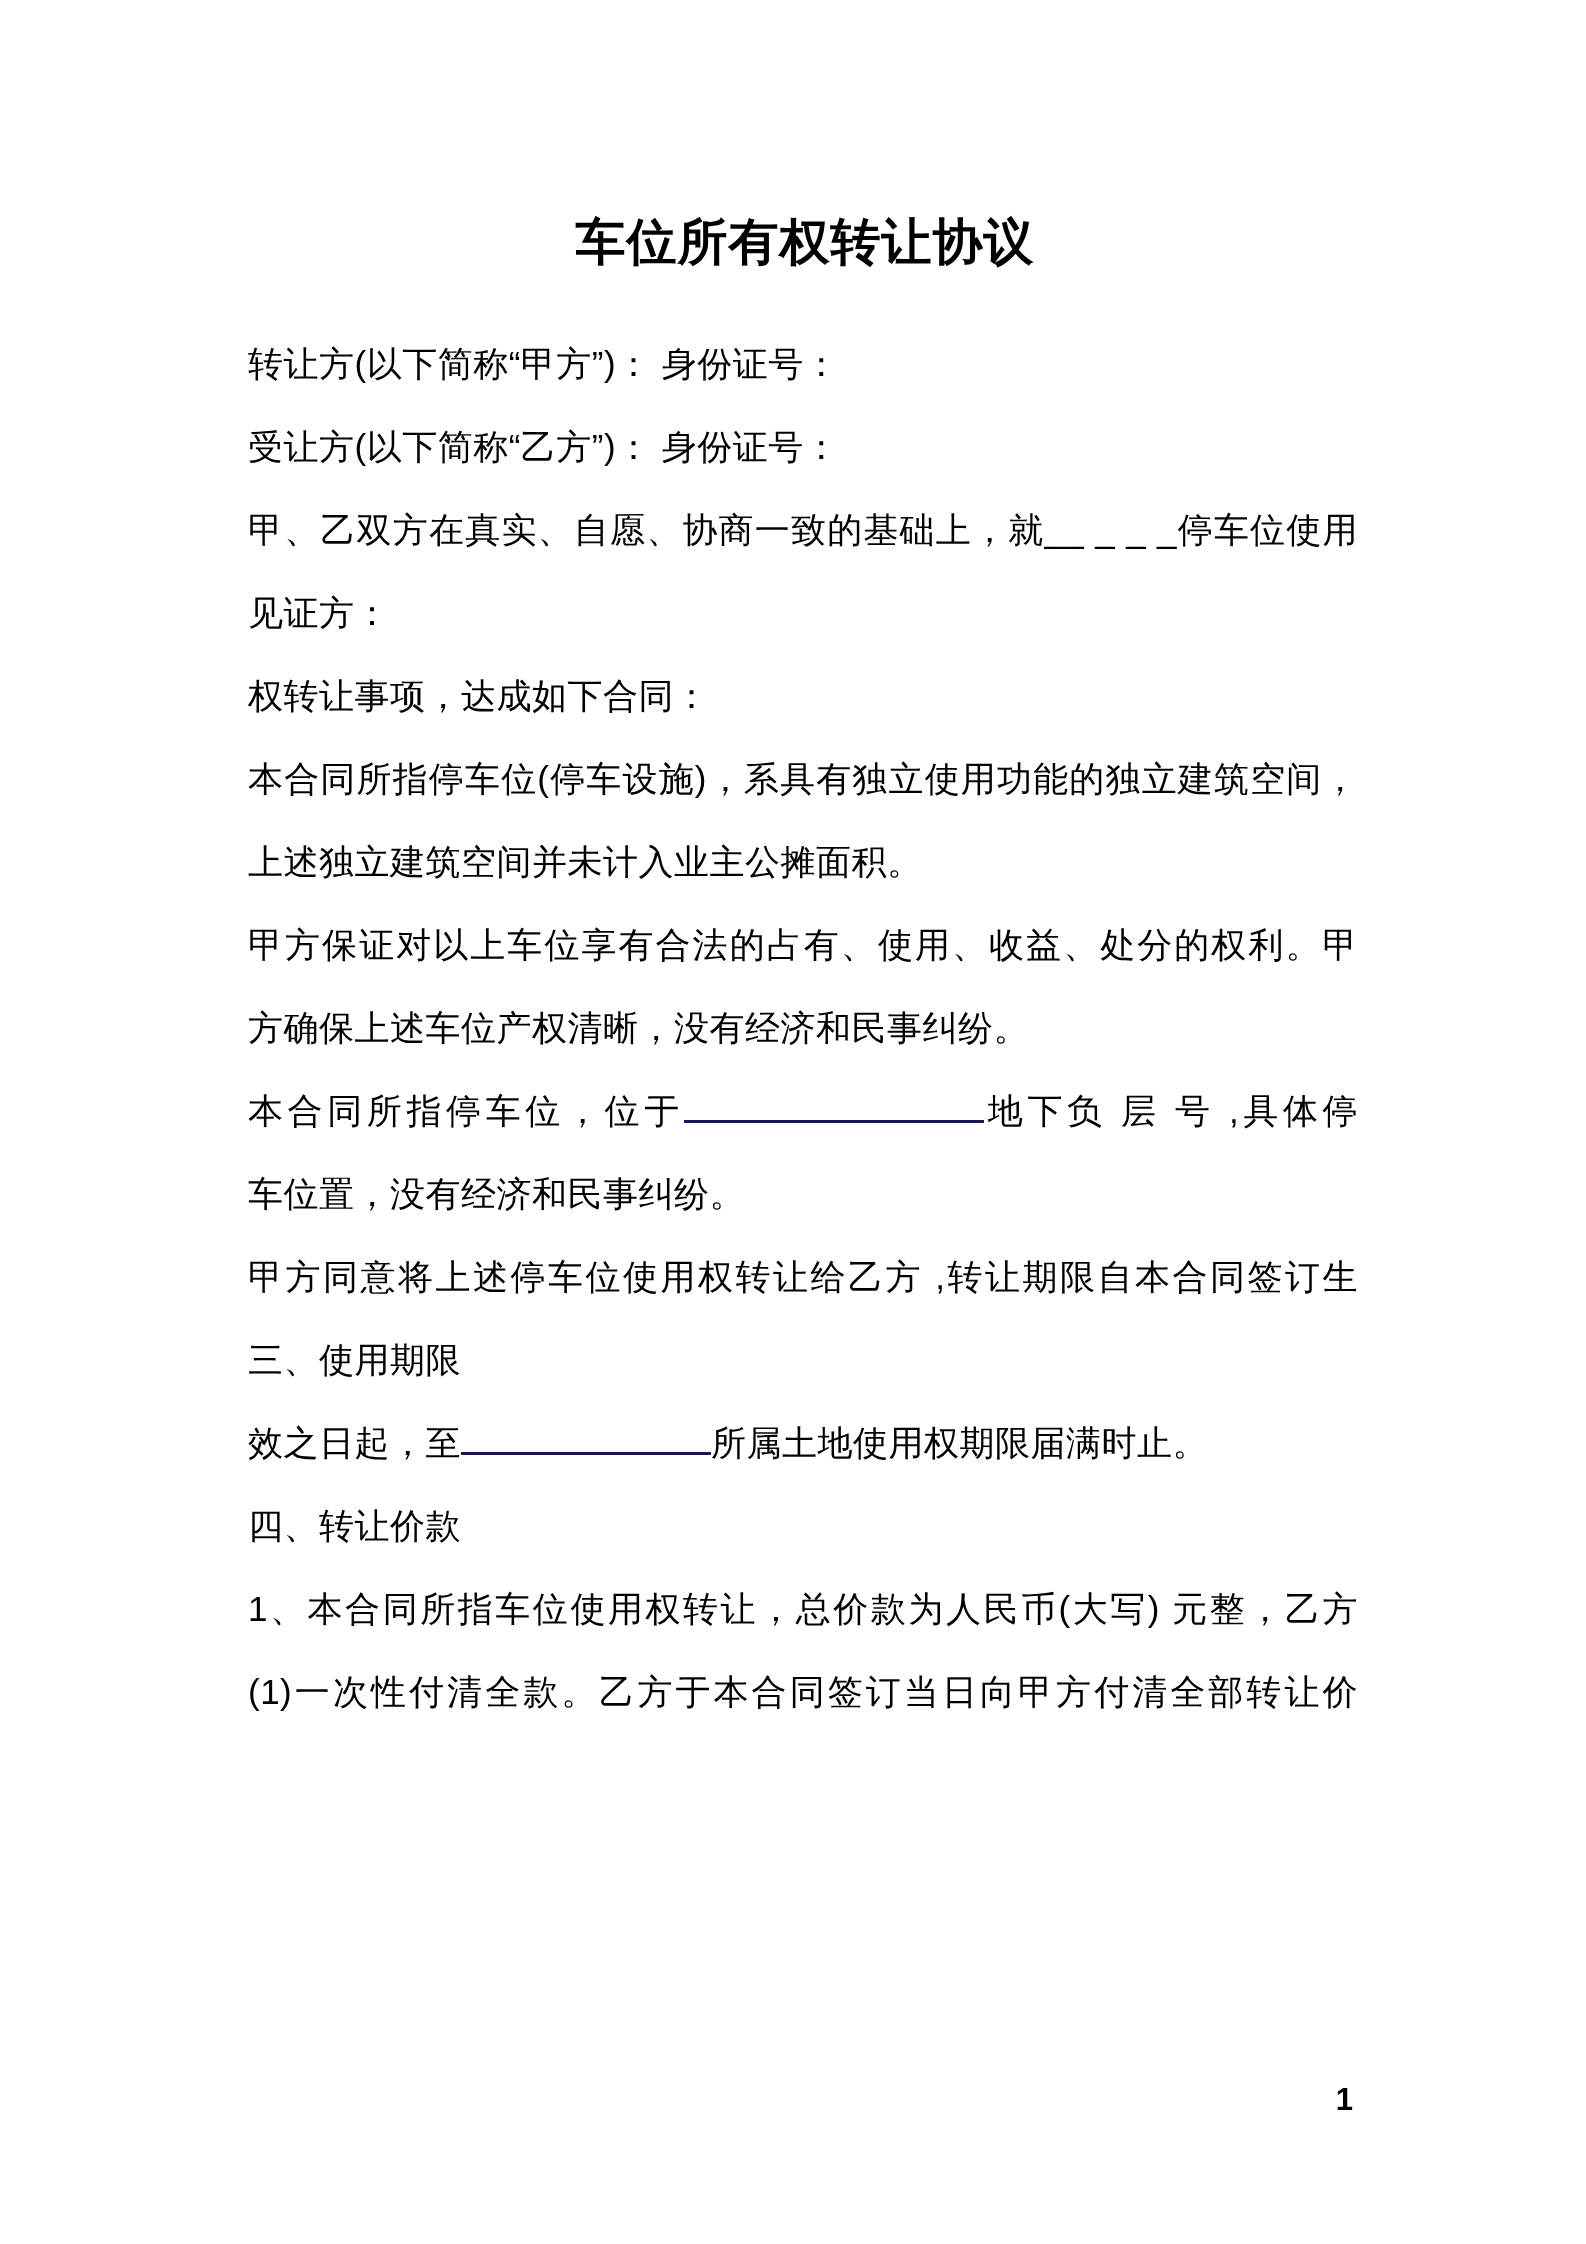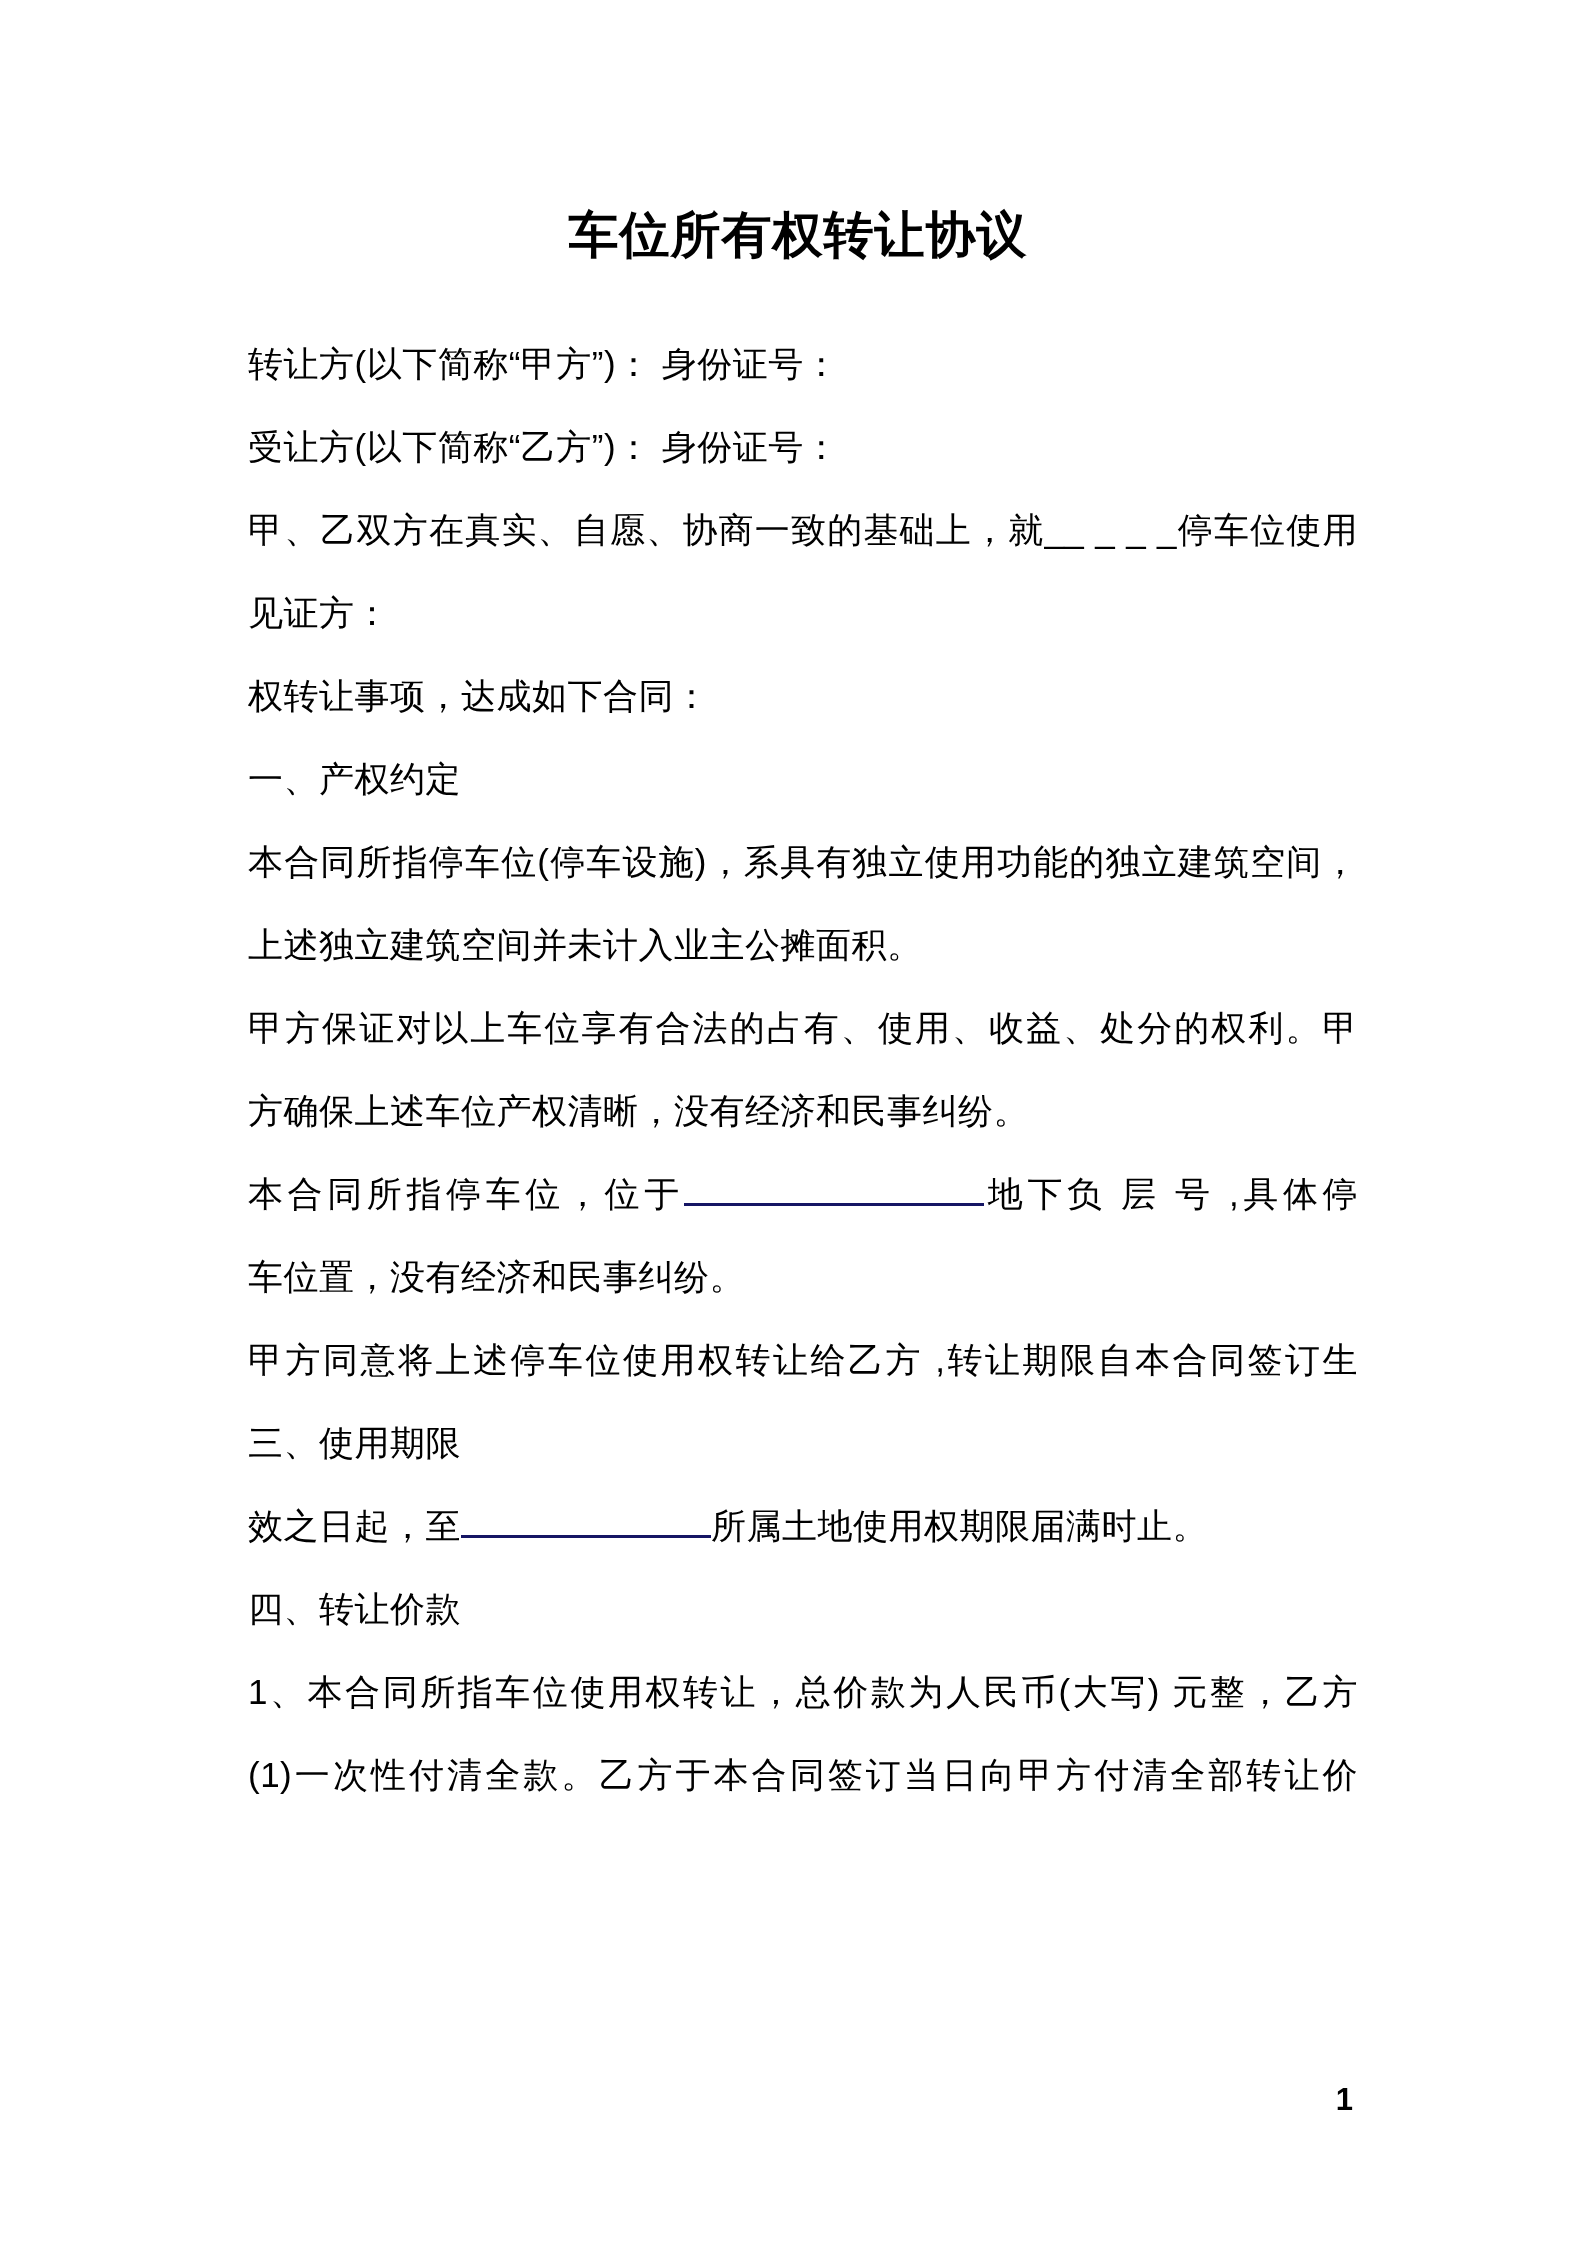--- a/index.html
+++ b/index.html
@@ -14,21 +14,21 @@
     background: #ffffff;
     overflow: hidden;
     font-family: "Liberation Sans", "DejaVu Sans", sans-serif;
     color: #000000;
   }
   .title {
     position: absolute;
     top: 196px;
     left: 235px;
     width: 1110px;
-    margin: 8px;
+    margin: 15px;
     text-align: center;
     font-size: 50px;
     font-weight: 700;
     line-height: 1.25;
     letter-spacing: 1px;
   }
   .body-block {
     position: absolute;
     top: 322px;
     left: 248px;
@@ -68,21 +68,20 @@
 
 <div class="page">
   <h1 class="title">车位所有权转让协议</h1>
 
   <div class="body-block" id="doc-body">
       <div class="line">转让方(以下简称“甲方”)： 身份证号：</div>
       <div class="line">受让方(以下简称“乙方”)： 身份证号：</div>
       <div class="line fill">甲、乙双方在真实、自愿、协商一致的基础上，就__ _ _ _停车位使用</div>
       <div class="line">见证方：</div>
       <div class="line">权转让事项，达成如下合同：</div>
-      <div class="line">一、产权约定</div>
       <div class="line fill">本合同所指停车位(停车设施)，系具有独立使用功能的独立建筑空间，</div>
       <div class="line">上述独立建筑空间并未计入业主公摊面积。</div>
       <div class="line fill">甲方保证对以上车位享有合法的占有、使用、收益、处分的权利。甲</div>
       <div class="line">方确保上述车位产权清晰，没有经济和民事纠纷。</div>
       <div class="line fill">本合同所指停车位，位于<span class="blank" style="width: 300px; border-bottom-color: rgb(21, 21, 100);"></span>地下负 层 号 ,具体停</div>
       <div class="line">车位置，没有经济和民事纠纷。</div>
       <div class="line fill">甲方同意将上述停车位使用权转让给乙方 ,转让期限自本合同签订生</div>
       <div class="line">三、使用期限</div>
       <div class="line">效之日起，至<span class="blank" style="width: 250px; border-bottom-color: rgb(21, 21, 100);"></span>所属土地使用权期限届满时止。</div>
       <div class="line">四、转让价款</div>

